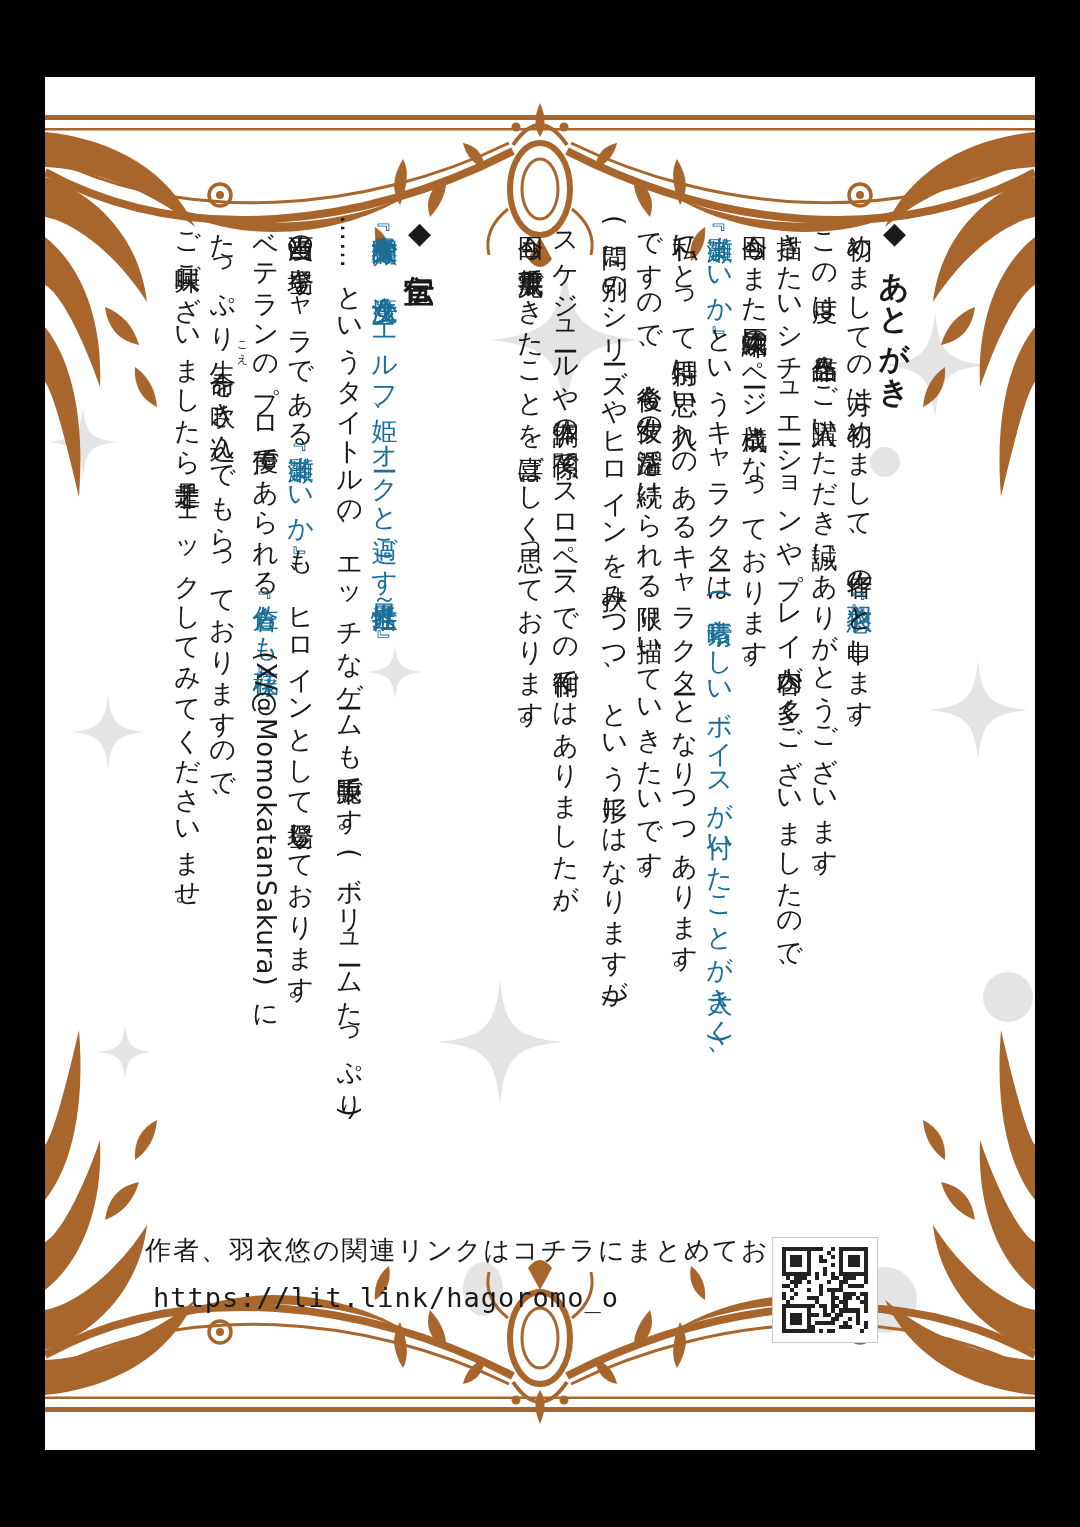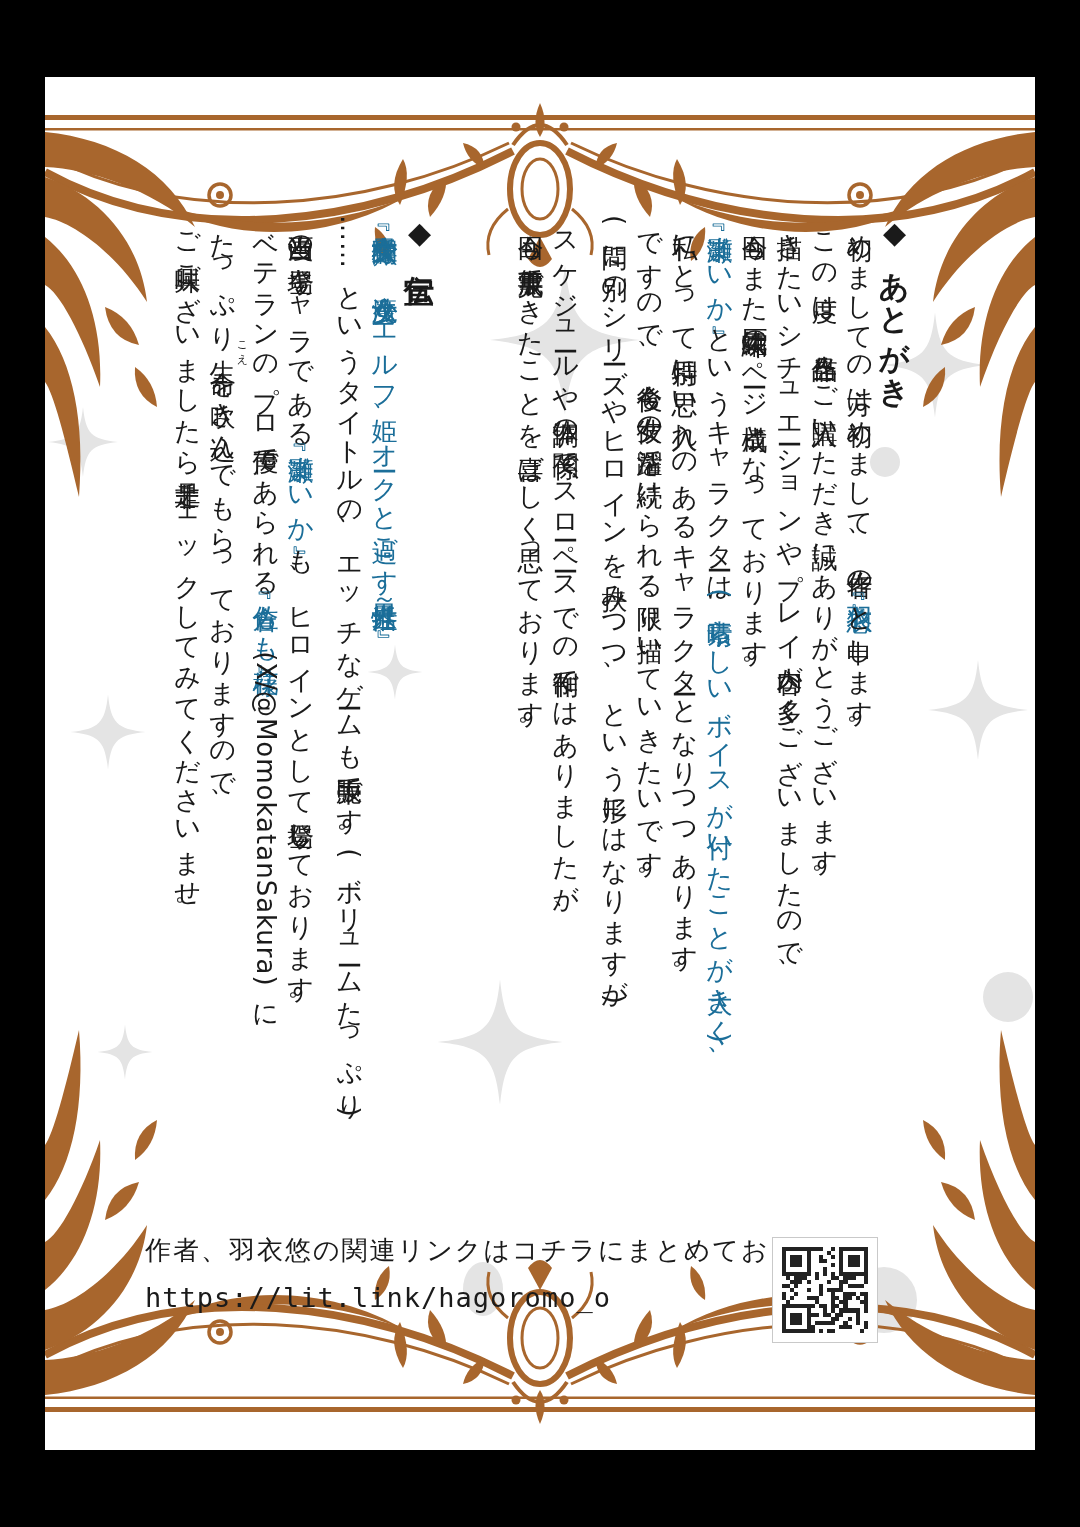--- a/index.html
+++ b/index.html
@@ -26,21 +26,21 @@
   }
   .vtext p{margin:0;white-space:nowrap;}
   .vtext p.heading{font-weight:bold;font-size:30px;}
   .vtext p.gap-sm{margin-block-start:14px;}
   .vtext p.gap-lg{margin-block-start:76px;}
   .vtext .accent{color:var(--accent,#1b6e99);}
   ruby rt{font-size:11px;letter-spacing:0;}
   
   .links{position:absolute;left:100px;top:1156px;color:var(--text,#1a1a1a);}
   .links .note{font-size:26px;letter-spacing:2px;margin:0 0 14px 0;}
-  .links .url{font-family:"DejaVu Sans Mono",monospace;font-size:27px;letter-spacing:1px;margin:0;}
+  .links .url{font-family:"DejaVu Sans Mono",monospace;font-size:27px;letter-spacing:1px;margin:8px;}
   
   .qr-box{
     position:absolute;left:727px;top:1160px;width:86px;height:86px;
     background:#fff;border:1px solid #c9c9c9;padding:9px;
   }
   .qr-box svg{display:block;width:86px;height:86px;}
 </style>
 </head>
 <body>
 

